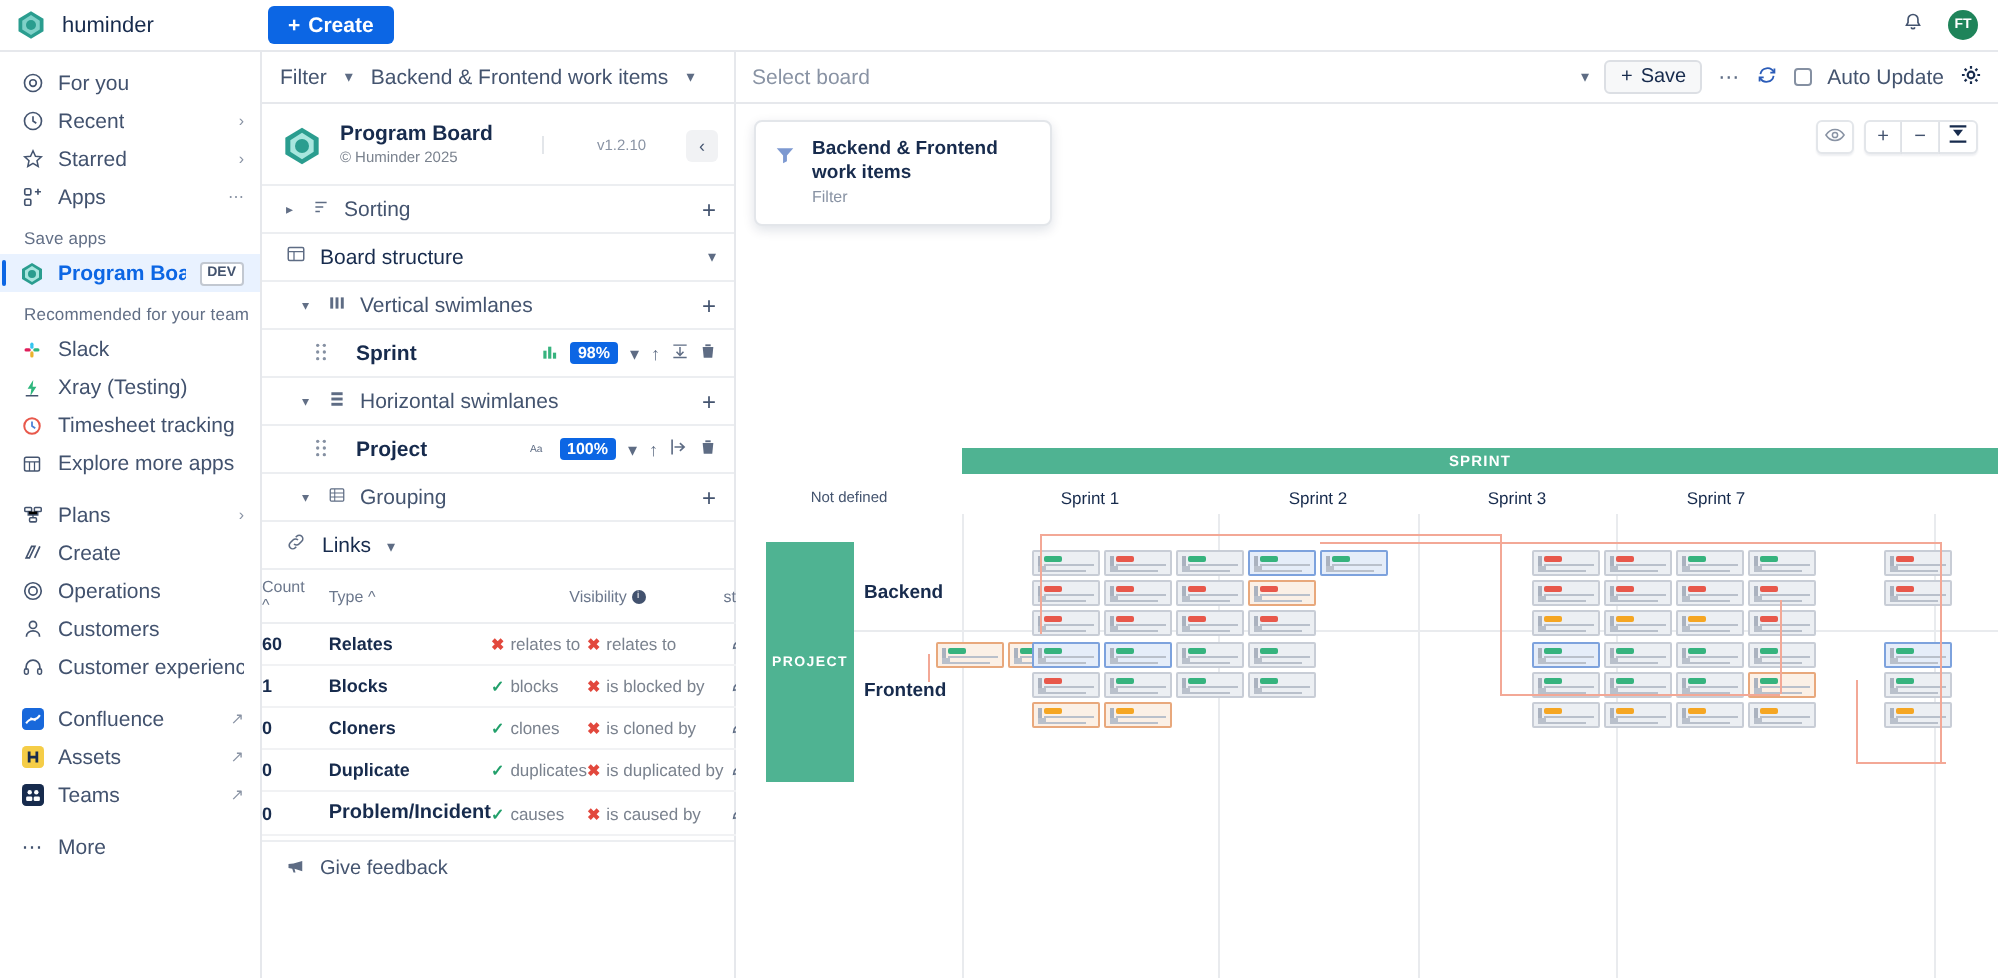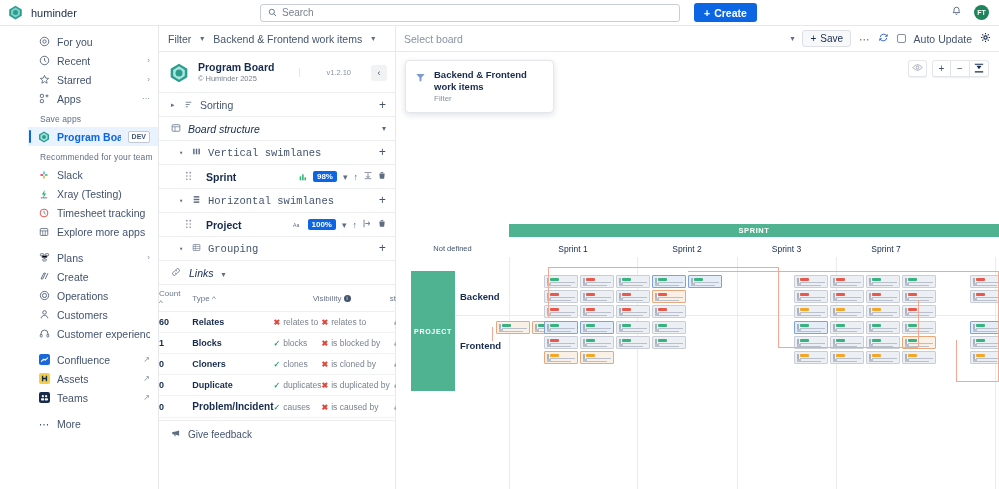--- a/index.html
+++ b/index.html
@@ -32,21 +32,21 @@
     border-radius:3px; font-size:10.5px; font-family:inherit; display:flex;
     align-items:center; gap:4px; padding:0 10px; cursor:pointer; font-weight:600;
   }
   .topright{ margin-left:auto; display:flex; align-items:center; gap:12px; padding-right:2px;}
   .avatar{
     width:15px;height:15px;border-radius:50%;background:#1f845a;color:#fff;
     font-size:7px; display:flex;align-items:center;justify-content:center;font-weight:700;
   }
 
   
-  .body{ flex:1; display:flex; min-height:0;margin-left:28px; }
+  .body{ flex:1; display:flex; min-height:0; }
 
   
   .nav{
     width:131px; flex:0 0 131px; border-right:1px solid #e6e8ec;
     padding:6px 0 0 0; background:#fff; overflow:hidden;
   }
   .nav-item{
     display:flex; align-items:center; gap:7px; height:19px; padding:0 8px 0 10px;
     color:#42526e; font-size:10.5px; cursor:pointer; position:relative;
   }
@@ -85,29 +85,29 @@
     margin-left:auto; width:16px;height:16px;border:none;background:#f1f2f4;border-radius:3px;
     color:#44546f; font-size:9px; display:flex;align-items:center;justify-content:center;cursor:pointer;
   }
   .row{
     display:flex; align-items:center; gap:7px; height:24px; padding:0 9px 0 12px;
     font-size:10.5px; color:#44546f; border-bottom:1px solid #eceef1;
   }
   .row .tw{ margin-left:auto; display:flex; align-items:center; gap:6px; }
   .tri{ font-size:7px; color:#626f86; width:6px; }
   .plus{ color:#44546f; font-size:12px; cursor:pointer; line-height:1; }
-  .row.sub{ padding-left:20px;font-family:Liberation Mono, monospace; }
+  .row.sub{ padding-left:20px; }
   .row.lane{ padding-left:26px; }
   .lane-name{ font-weight:700; color:#172b4d; font-size:10.5px; margin-left:7px;}
   .pct{
     background:#0c66e4; color:#fff; font-size:8px; font-weight:700; border-radius:2px;
     padding:1px 4px; line-height:9px;
   }
   .mini-ico{ color:#5e6c84; font-size:9px; cursor:pointer; }
-  .sec-head{ font-size:10.5px; color:#172b4d;font-style:italic; }
+  .sec-head{ font-size:10.5px; color:#172b4d; }
 
   
   .links-head{
     display:flex; align-items:center; gap:8px; height:24px; padding:0 9px 0 12px;
     font-size:10.5px; color:#172b4d; border-bottom:1px solid #eceef1;
   }
   .tbl{ width:100%; border-collapse:collapse; font-size:9px; }
   .tbl th{
     font-weight:400; color:#6b778c; font-size:8px; text-align:left; padding:4px 0 4px 0;
     border-bottom:1px solid #eceef1;
@@ -197,31 +197,20 @@
       <span class="logo-hex">
         <svg width="15" height="15" viewBox="0 0 24 24">
           <polygon points="12,1 22,7 22,17 12,23 2,17 2,7" fill="#2a9d8f"></polygon>
           <polygon points="12,4 19,8.5 19,15.5 12,20 5,15.5 5,8.5" fill="#7fd1c8"></polygon>
           <circle cx="12" cy="12" r="4" fill="#2a9d8f"></circle>
         </svg>
       </span>
       <span class="brand-name">huminder</span>
     </div>
 
-    <div class="searchwrap">
-      <div class="search">
-        <span>
-          <svg width="9" height="9" viewBox="0 0 16 16">
-              <circle cx="6.8" cy="6.8" r="4.6" fill="none" stroke="#5e6c84" stroke-width="1.6"></circle>
-              <line x1="10.3" y1="10.3" x2="14.4" y2="14.4" stroke="#5e6c84" stroke-width="1.6"></line>
-            </svg>
-        </span>
-        <span class="ph">Search</span>
-      </div>
-    </div>
 
     <button class="create-btn">
       <span>+</span>
       <span>Create</span>
     </button>
 
     <div class="topright">
       <span>
         <svg width="11" height="11" viewBox="0 0 16 16">
             <path d="M8 1.8a3.6 3.6 0 0 0-3.6 3.6v2.2L3.3 9.6h9.4l-1.1-2V5.4A3.6 3.6 0 0 0 8 1.8z" fill="none" stroke="#44546f" stroke-width="1.2"></path>

